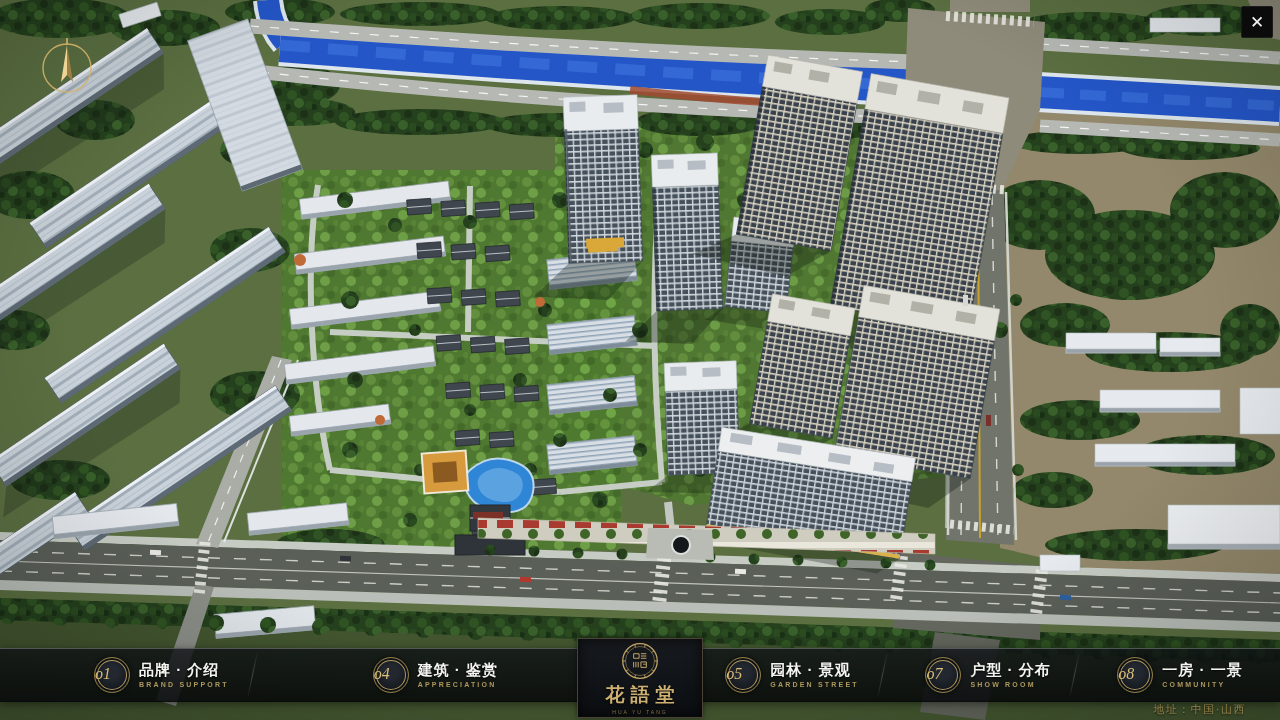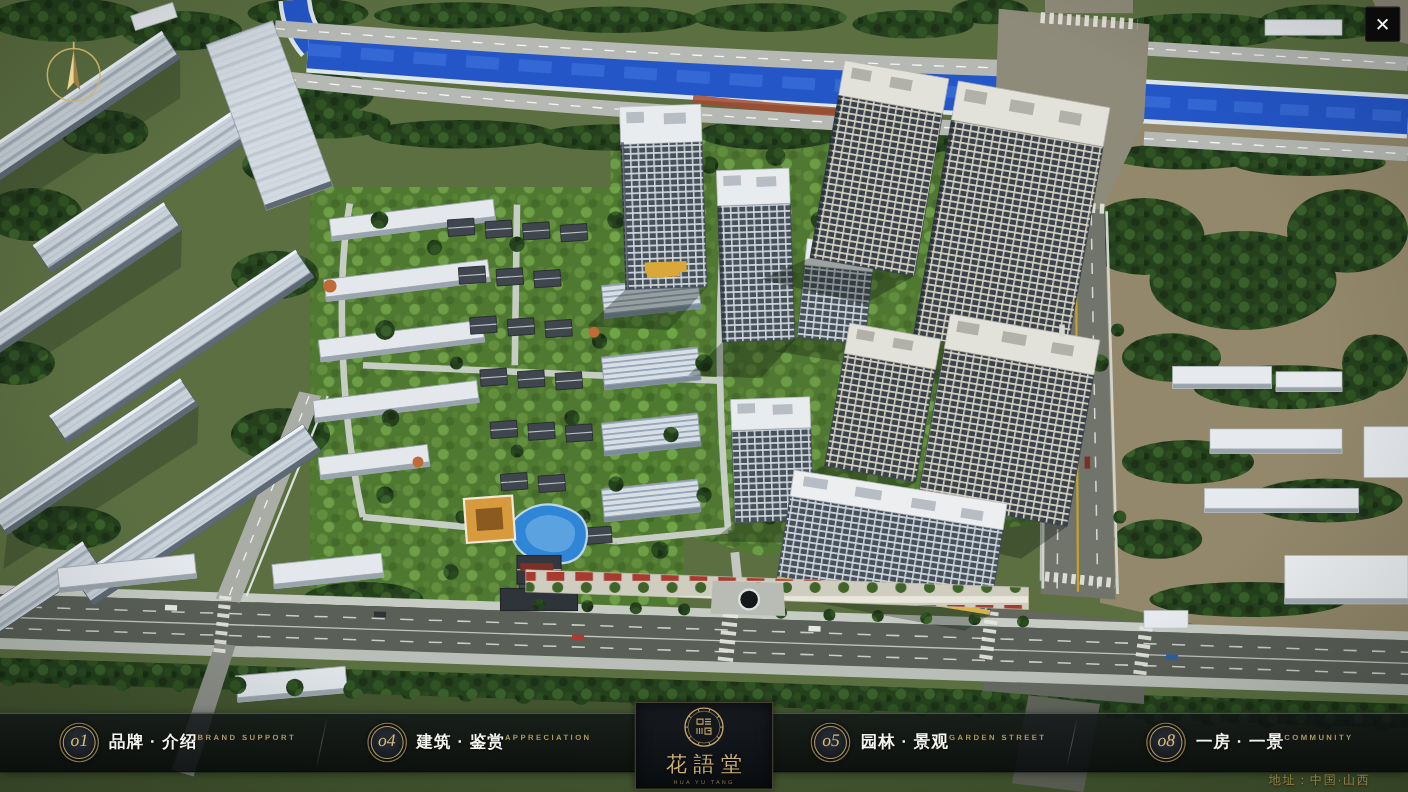--- a/index.html
+++ b/index.html
@@ -24,34 +24,34 @@
   #nav-left{left:22px;right:calc(50% + 70px);}
   #nav-right{left:calc(50% + 70px);right:22px;gap:36px;}
   .nav-item{position:relative;display:flex;align-items:center;gap:9px;padding:0 10px;cursor:pointer;height:100%;}
   .nav-item:not(:last-child)::after{content:"";position:absolute;right:-14px;top:5px;bottom:5px;width:1px;
     background:linear-gradient(rgba(255,255,255,.03),rgba(255,255,255,.22),rgba(255,255,255,.03));
     transform:skewX(-12deg);}
   .badge{width:34px;height:34px;border-radius:50%;flex:0 0 34px;
     background:radial-gradient(circle at 50% 42%,#232830 25%,#10141a 78%);
     border:1px solid #8f7b45;
     box-shadow:inset 0 0 0 2px #0e1114, inset 0 0 0 3px rgba(205,175,105,.85), 0 0 4px rgba(0,0,0,.6);
-    display:flex;align-items:center;justify-content:center;}
+    display:flex;align-items:center;}
   .badge span{font-family:"Liberation Serif",serif;font-style:italic;font-size:16px;color:#d8bc78;
     transform:translateY(-1px);}
-  .nav-texts{display:flex;flex-direction:row;line-height:1.15;}
+  .nav-texts{display:flex;flex-direction:column;line-height:1.15;}
   .nav-zh{font-size:15px;font-weight:bold;color:#f4f4f0;letter-spacing:1px;white-space:nowrap;
     text-shadow:0 1px 2px rgba(0,0,0,.8);}
   .nav-en{font-size:7px;color:#ad985e;letter-spacing:2.2px;white-space:nowrap;margin-top:2px;
     font-weight:bold;}
   
   #logo-panel{position:absolute;left:50%;transform:translateX(-50%);bottom:2px;width:124px;height:78px;
     background:linear-gradient(180deg,#171a1f,#0b0e11);
     border:1px solid #4a4336;box-shadow:inset 0 0 14px rgba(0,0,0,.7),0 0 6px rgba(0,0,0,.5);
     display:flex;flex-direction:column;align-items:center;justify-content:center;gap:1px;cursor:pointer;}
-  #logo-title{font-family:"Liberation Serif",serif;font-size:19px;font-weight:normal;color:#cdb072;
+  #logo-title{font-family:"Liberation Serif",serif;font-size:19px;font-weight:bold;color:#cdb072;
     letter-spacing:6px;margin-left:6px;text-shadow:0 1px 2px #000;}
   #logo-sub{font-size:5px;letter-spacing:2px;color:#87744a;}
   
   #address{position:absolute;right:34px;bottom:3px;font-size:11px;color:#95824a;letter-spacing:1.5px;
     text-shadow:0 1px 2px rgba(0,0,0,.7);}
 </style>
 </head>
 <body>
 
 <div id="stage">
@@ -588,20 +588,29 @@
         <div class="badge">
             <span>o5</span>
           </div>
         <div class="nav-texts">
             <div class="nav-zh">园林 · 景观</div>
         <div class="nav-en">GARDEN STREET</div>
           </div>
       </div>
       <div class="nav-item">
         <div class="badge">
+            <span>o7</span>
+          </div>
+        <div class="nav-texts">
+            <div class="nav-zh">户型 · 分布</div>
+        <div class="nav-en">SHOW ROOM</div>
+          </div>
+      </div>
+      <div class="nav-item">
+        <div class="badge">
             <span>o8</span>
           </div>
         <div class="nav-texts">
             <div class="nav-zh">一房 · 一景</div>
         <div class="nav-en">COMMUNITY</div>
           </div>
       </div>
     </div>
   </div>
 

